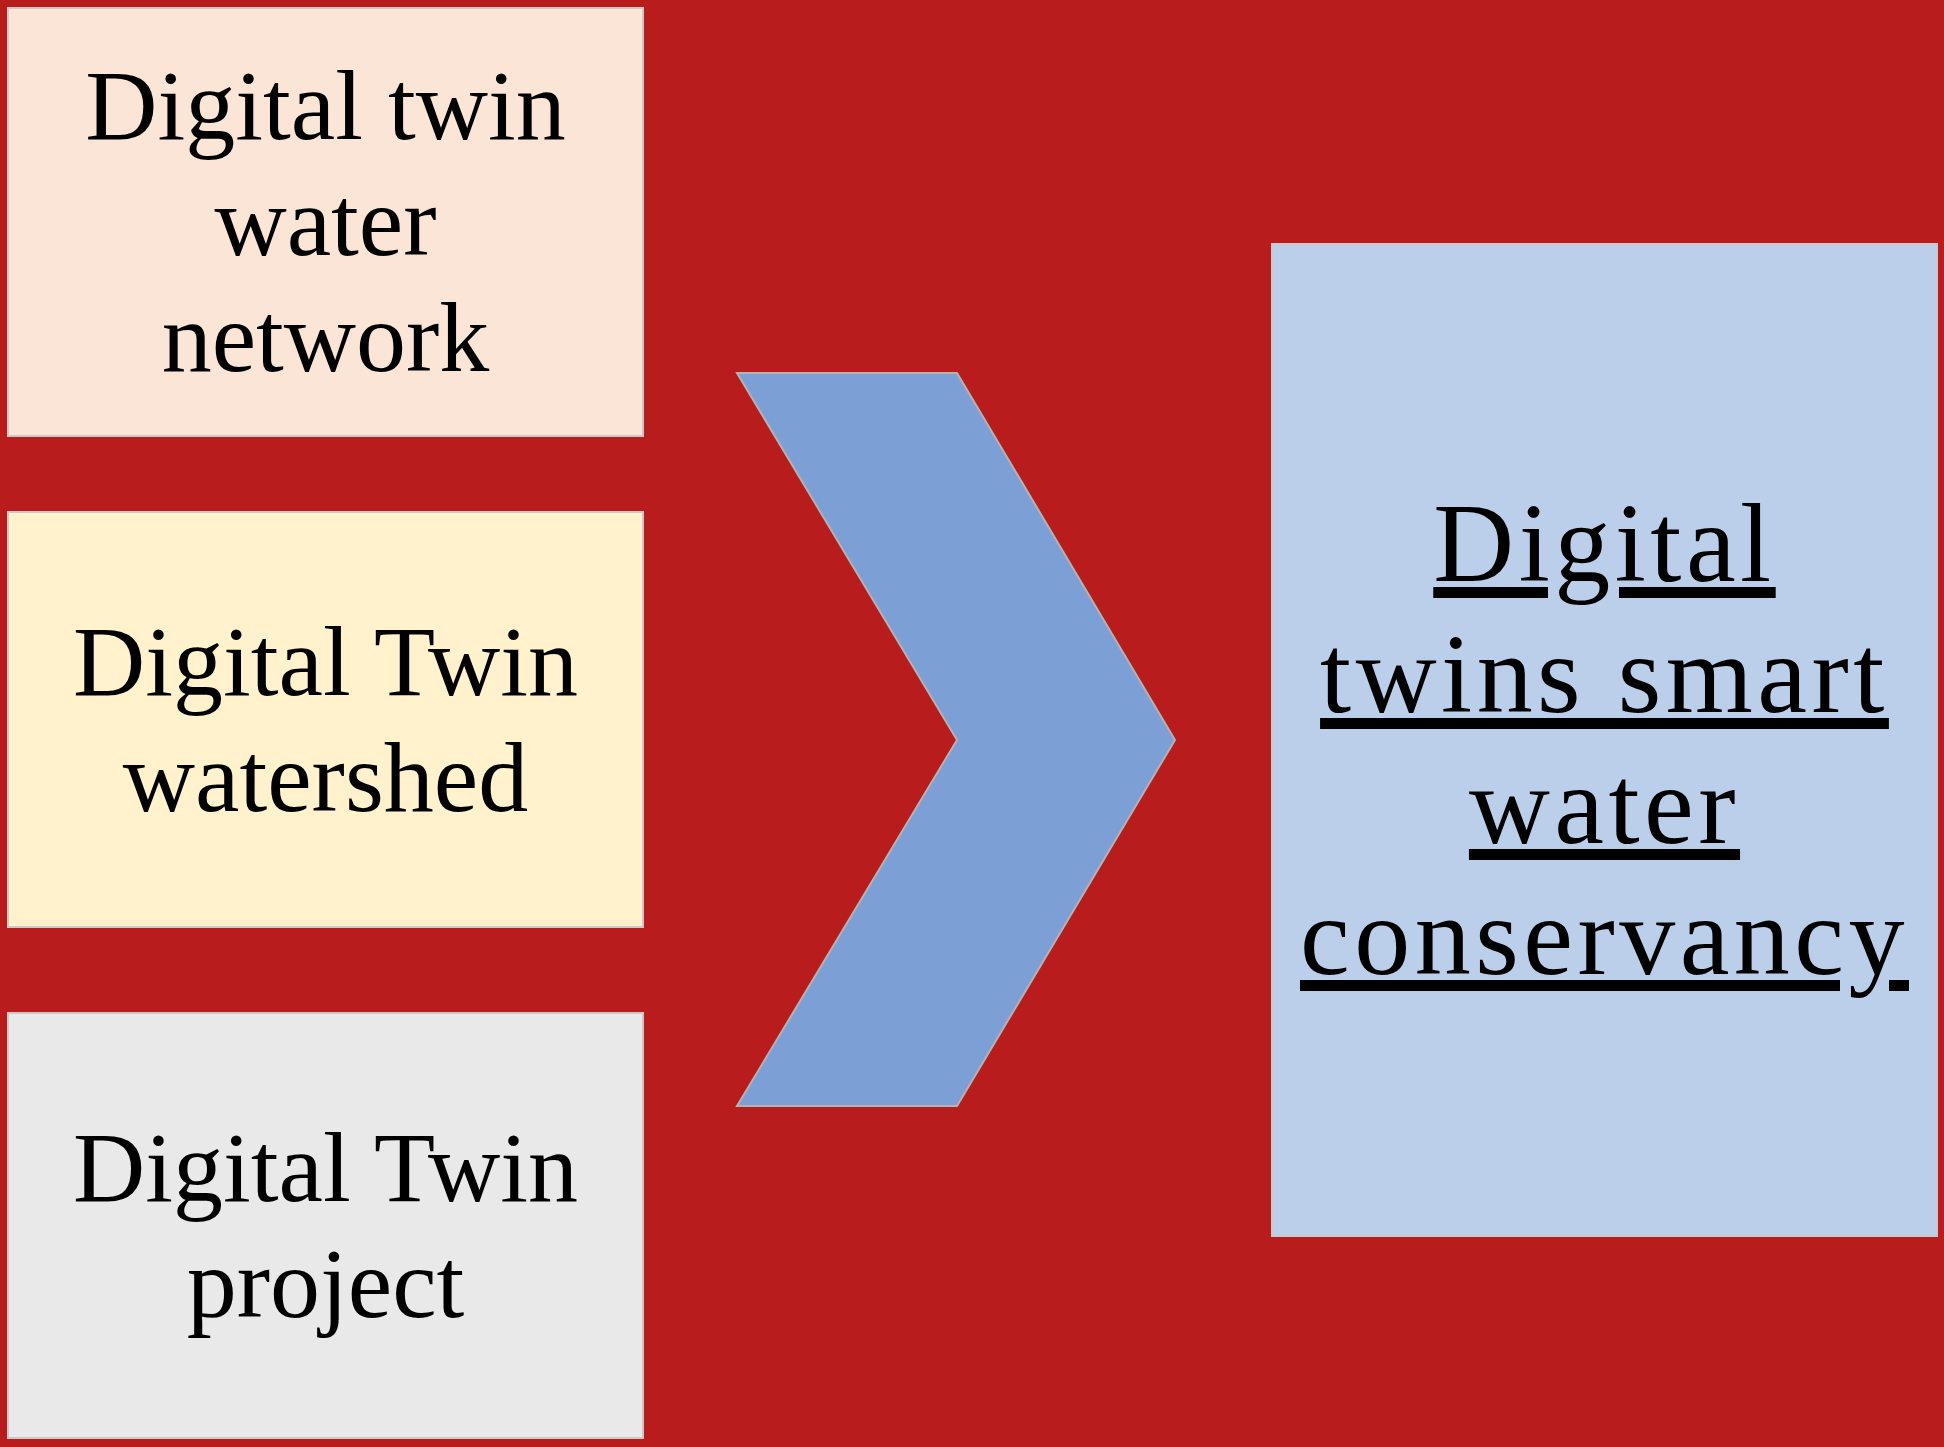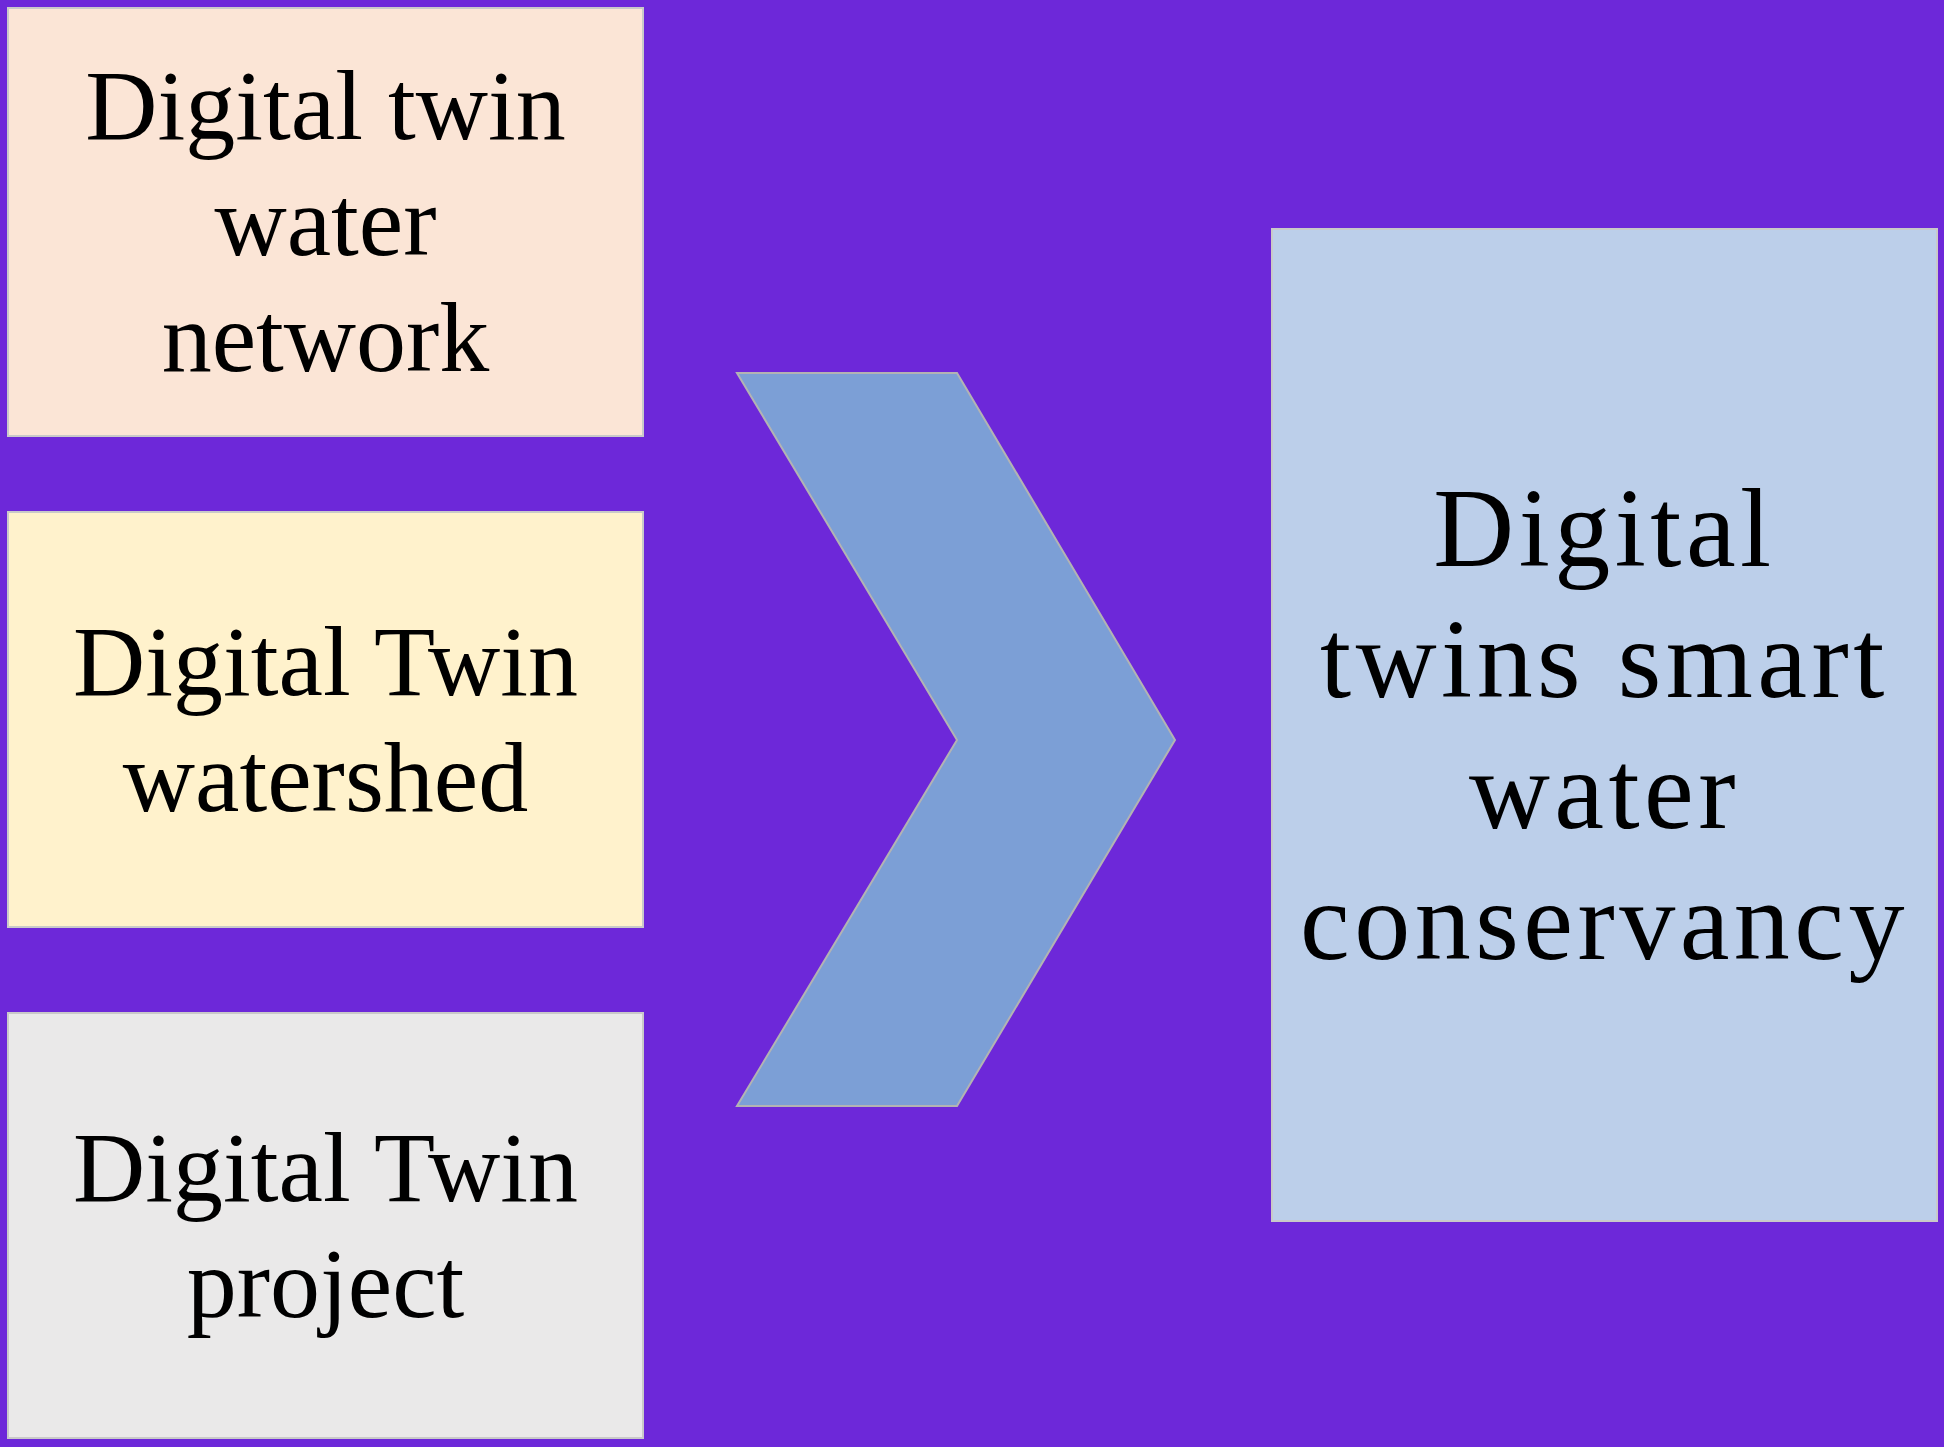--- a/index.html
+++ b/index.html
@@ -4,21 +4,21 @@
 <style>
   html, body {
     margin: 0;
     padding: 0;
     background: #FFFFFF;
   }
   .canvas {
     position: relative;
     width: 1944px;
     height: 1447px;
-    background: #6d28d9;
+    background: #b91c1c;
     overflow: hidden;
     font-family: "Liberation Serif", "DejaVu Serif", serif;
     color: #000000;
   }
   .box {
     position: absolute;
     box-sizing: border-box;
     border: 2px solid #C9C9C9;
     display: flex;
     align-items: center;
@@ -40,23 +40,24 @@
     left: 7px; top: 511px;
     width: 637px; height: 417px;
     background: #FFF2CC;
   }
   .box-gray {
     left: 7px; top: 1012px;
     width: 637px; height: 427px;
     background: #EAE9E9;
   }
   .box-blue {
-    left: 1271px; top: 228px;
+    left: 1271px; top: 243px;
     width: 667px; height: 994px;
     background: #BCCFEA;
+    text-decoration: underline;
   }
   .box-blue .label {
     font-size: 112px;
     line-height: 131px;
     letter-spacing: 0.04em;
   }
   .chevron-wrap {
     position: absolute;
     left: 735px; top: 371px;
     width: 443px; height: 737px;

